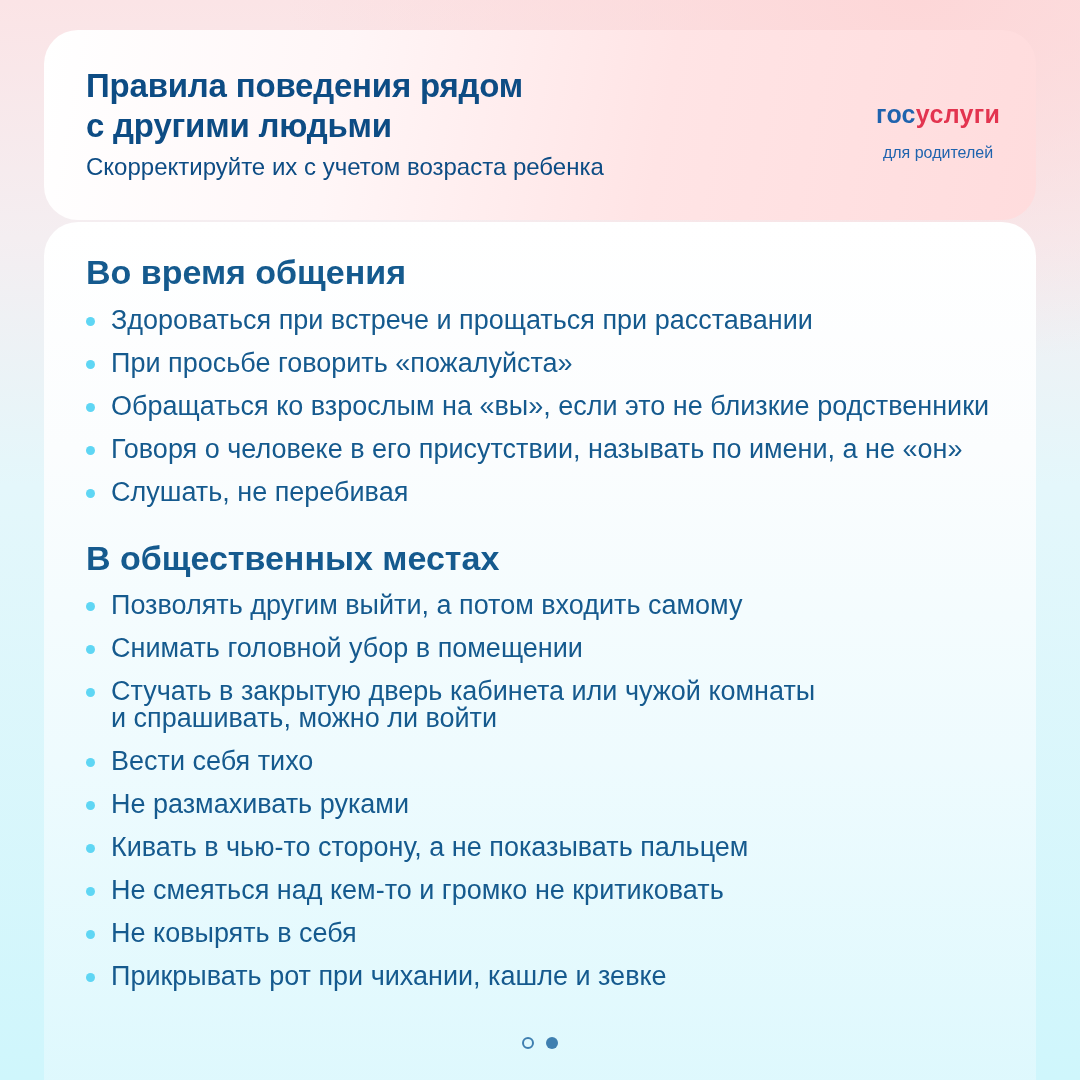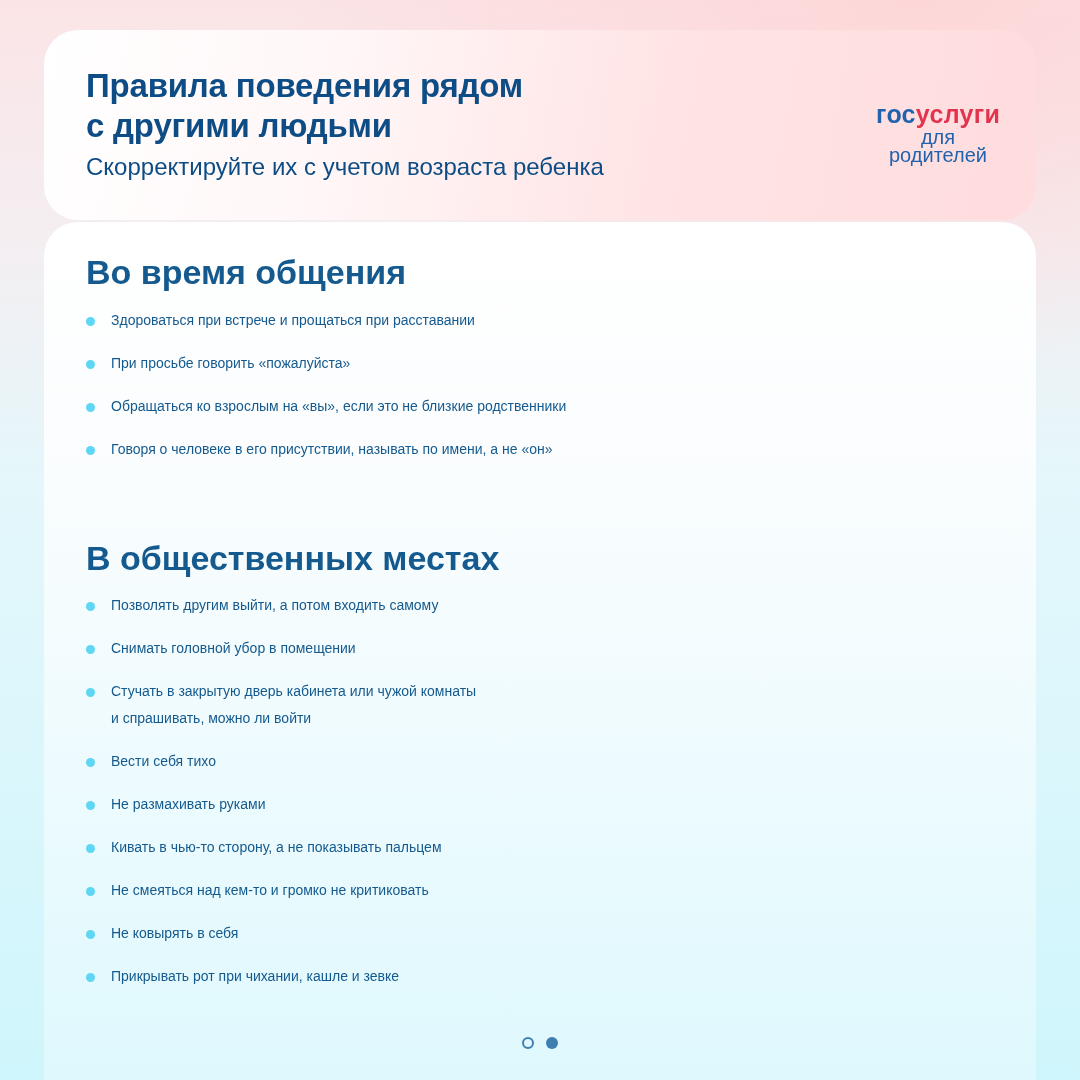--- a/index.html
+++ b/index.html
@@ -43,24 +43,24 @@
     }
     .logo-main {
       font-size: 25px;
       font-weight: bold;
       letter-spacing: 0.3px;
       line-height: 24px;
     }
     .logo-gos { color: #1f63ae; }
     .logo-uslugi { color: #e3344f; }
     .logo-sub {
-      font-size: 20px;
+      font-size: 16px;
       color: #1f63ae;
       line-height: 18px;
-      margin-top: 2px;
+      margin-top: 18px;
     }
     .main-card {
       position: absolute;
       left: 44px; top: 222px;
       width: 992px; height: 900px;
       border-radius: 34px;
       background: linear-gradient(180deg, #ffffff 0%, #fbfdfe 25%, #eefbfe 60%, #dcf8fd 100%);
     }
     .section-title {
       position: absolute;
@@ -71,21 +71,21 @@
       line-height: 32px;
     }
     .list {
       position: absolute;
       left: 42px;
       list-style: none;
     }
     .list li {
       position: relative;
       padding-left: 25px;
-      font-size: 14px;
+      font-size: 27px;
       line-height: 27px;
       color: #155a8e;
       margin-bottom: 16px;
       white-space: nowrap;
     }
     .bullet {
       position: absolute;
       left: 0; top: 10px;
       width: 9px; height: 9px;
       border-radius: 50%;
@@ -120,20 +120,21 @@
   </div>
 </div>
 
 <div class="main-card">
   <h2 class="section-title" style="top:34px;">Во время общения</h2>
   <ul class="list" style="top:85px;">
     <li><span class="bullet"></span><span>Здороваться при встрече и прощаться при расставании</span></li>
     <li><span class="bullet"></span><span>При просьбе говорить «пожалуйста»</span></li>
     <li><span class="bullet"></span><span>Обращаться ко взрослым на «вы», если это не близкие родственники</span></li>
     <li><span class="bullet"></span><span>Говоря о человеке в его присутствии, называть по имени, а не «он»</span></li>
+    <li><span class="bullet"></span><span>Слушать, не перебивая</span></li>
   </ul>
 
   <h2 class="section-title" style="top:320px;">В общественных местах</h2>
   <ul class="list" style="top:370px;">
     <li><span class="bullet"></span><span>Позволять другим выйти, а потом входить самому</span></li>
     <li><span class="bullet"></span><span>Снимать головной убор в помещении</span></li>
     <li><span class="bullet"></span><span>Стучать в закрытую дверь кабинета или чужой комнаты</span><br><span>и спрашивать, можно ли войти</span></li>
     <li><span class="bullet"></span><span>Вести себя тихо</span></li>
     <li><span class="bullet"></span><span>Не размахивать руками</span></li>
     <li><span class="bullet"></span><span>Кивать в чью-то сторону, а не показывать пальцем</span></li>

